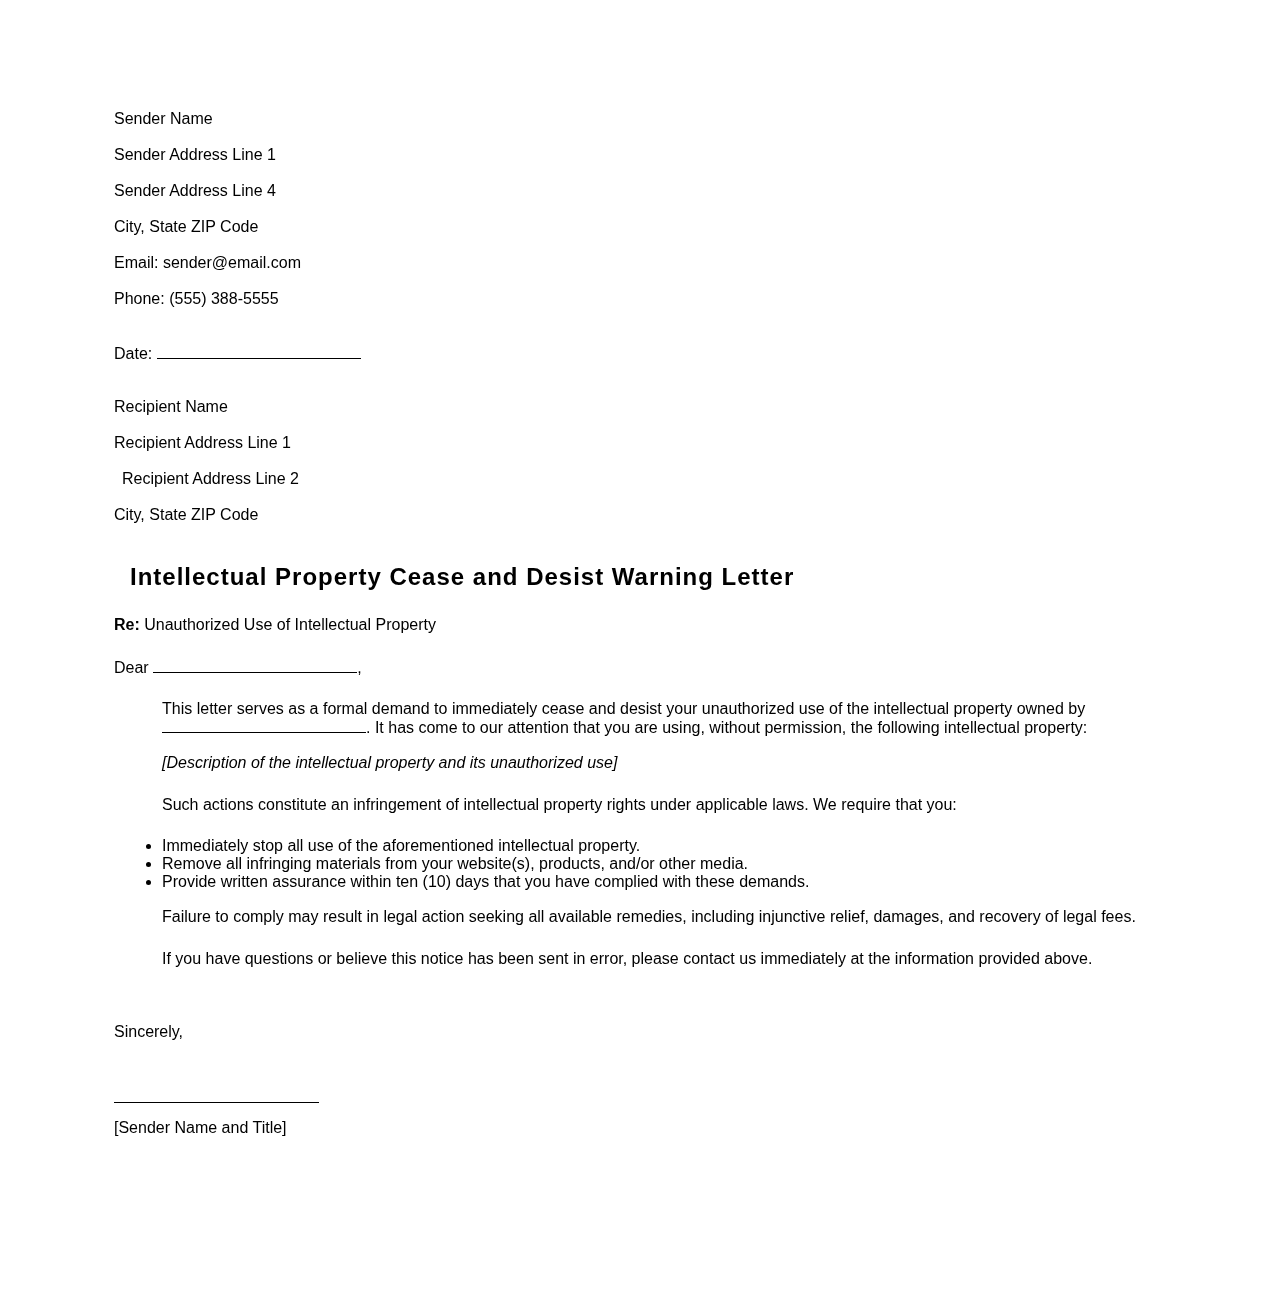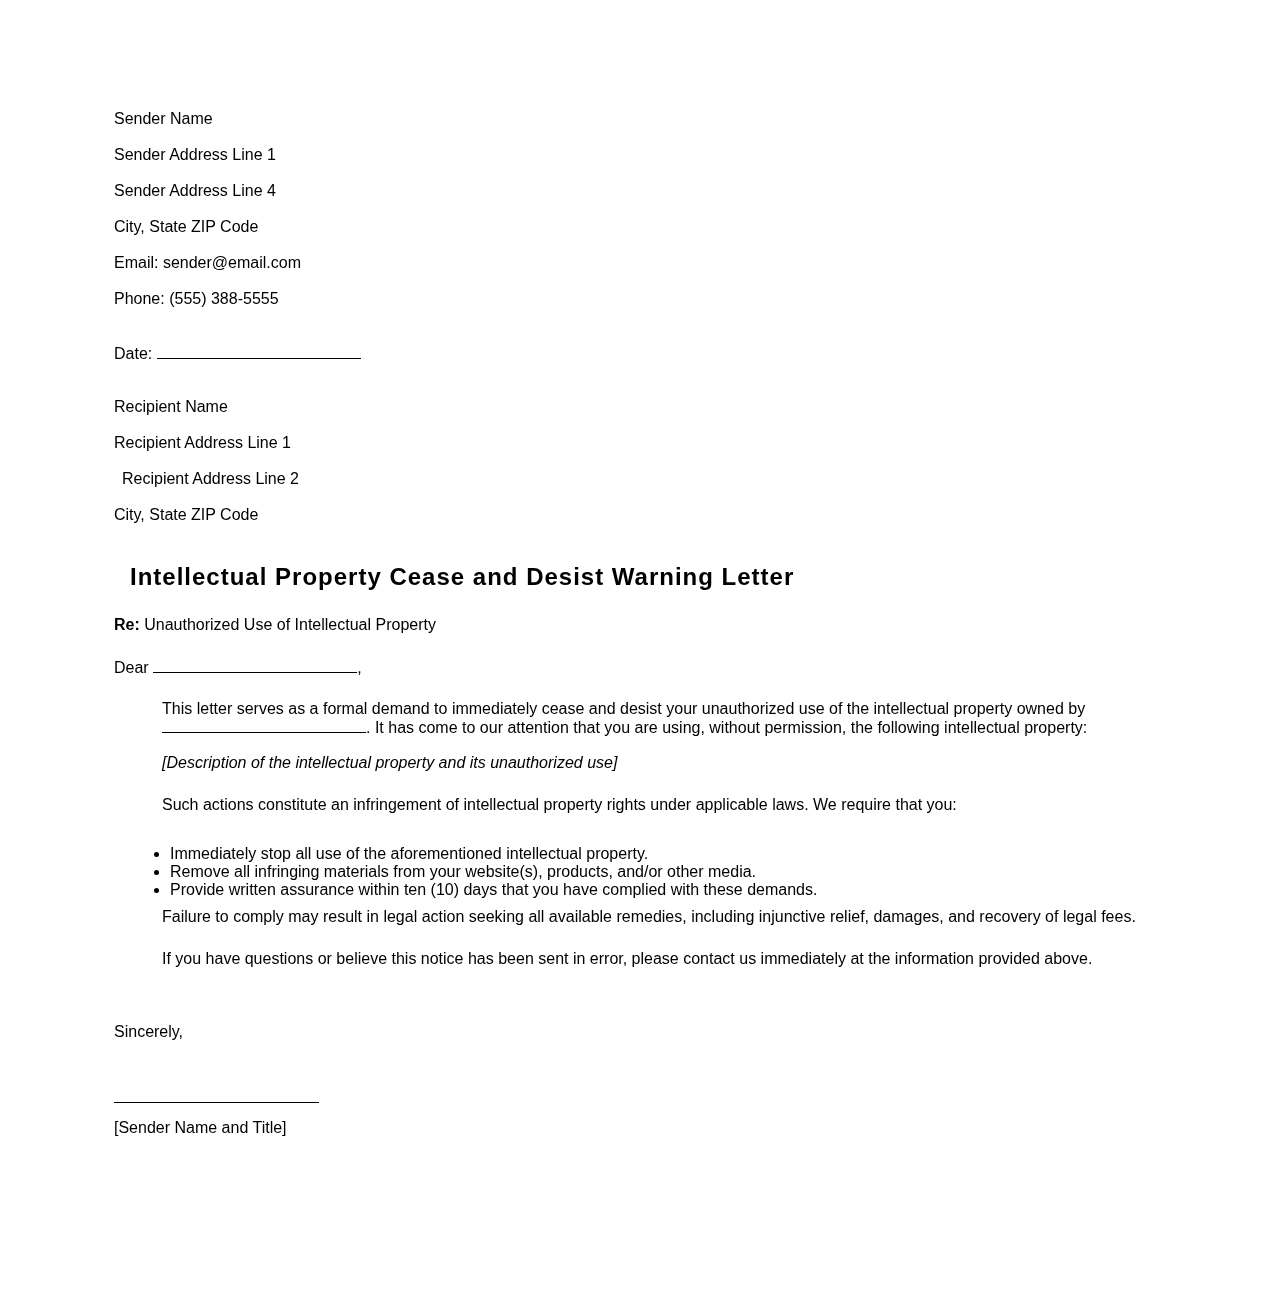--- a/index.html
+++ b/index.html
@@ -9,21 +9,21 @@
     }
     .page { position: absolute; left: 114px; top: 0; width: 1000px; }
     .line { position: absolute; left: 0; white-space: nowrap; line-height: 18px; }
     .blank { display: inline-block; border-bottom: 1px solid #000; height: 14px; vertical-align: baseline; }
     h1 {
       position: absolute; left: 16px; margin: 0; white-space: nowrap;
       font-size: 24px; font-weight: bold; letter-spacing: 1px; line-height: 28px;
     }
     .para { position: absolute; left: 0; width: 940px; line-height: 18px; margin-left: 48px; }
     .italic { font-style: italic; }
-    ul.reqs { position: absolute; left: 0; top: 829px; margin: 16px; padding-left: 40px; line-height: 18px; }
+    ul.reqs { position: absolute; left: 0; top: 829px; margin: 8px; padding-left: 40px; line-height: 18px; }
     ul.reqs li { white-space: nowrap; }
     .sigline { position: absolute; left: 0; top: 1102px; width: 205px; border-top: 1px solid #000; }
   </style>
 </head>
 <body>
 
 <div class="page">
 
   <div class="line" style="top:110px;">Sender Name</div>
   <div class="line" style="top:146px;">Sender Address Line 1</div>

